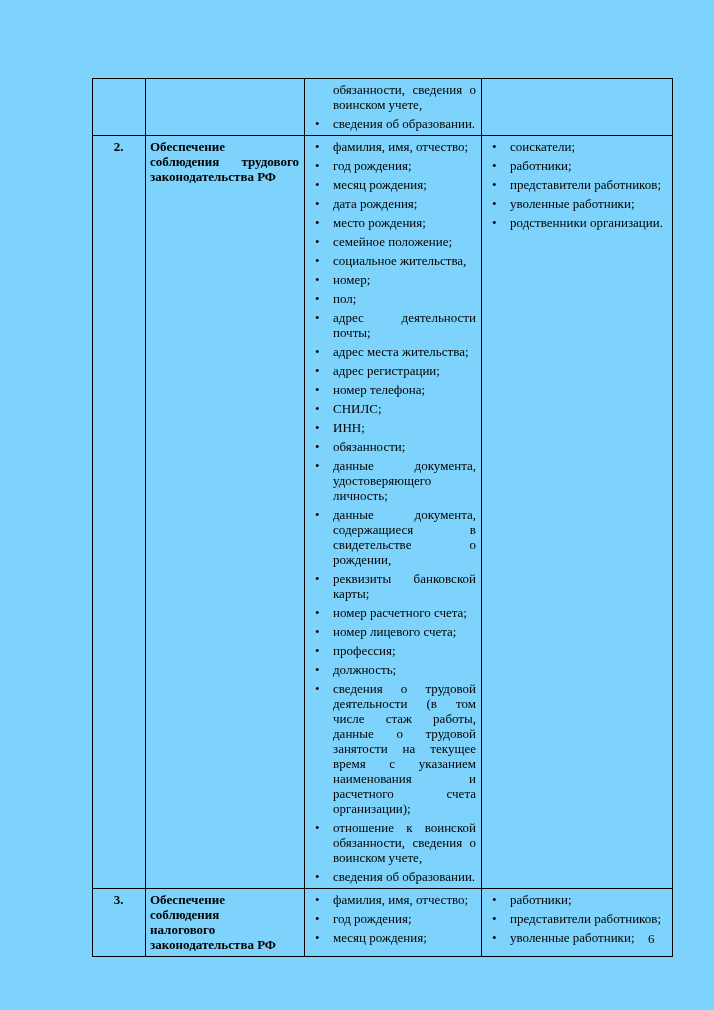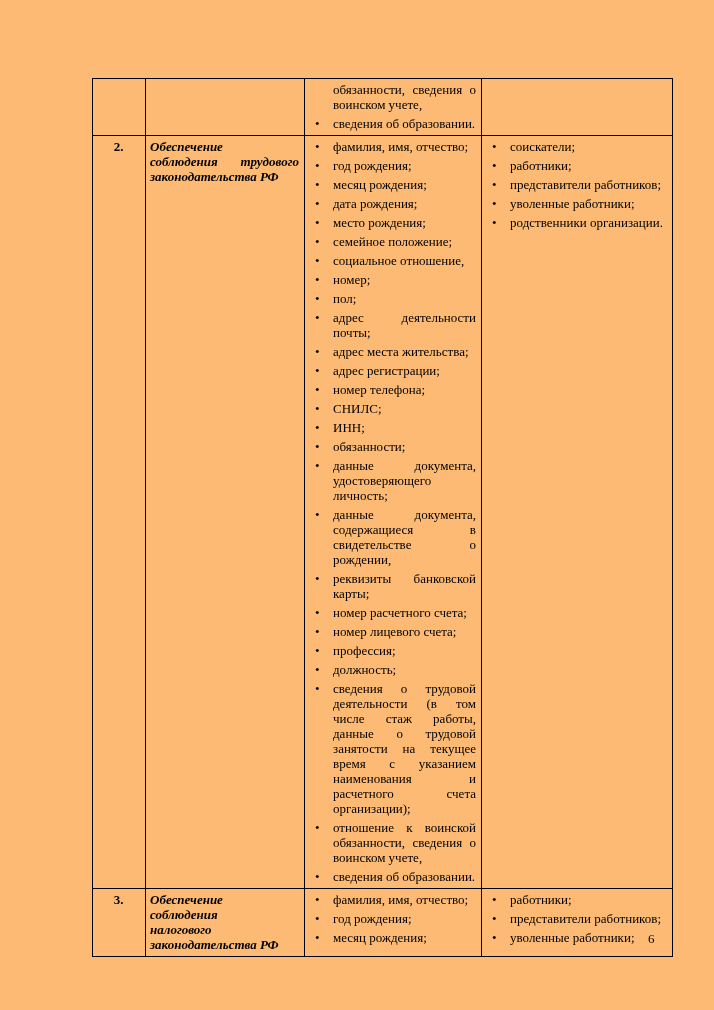--- a/index.html
+++ b/index.html
@@ -11,21 +11,21 @@
     width: 714px;
     height: 1010px;
     position: relative;
     font-family: "Liberation Serif", "DejaVu Serif", serif;
     color: #000000;
     overflow: hidden;
   }
   .sheet {
     position: absolute;
     inset: 0;
-    background: #fdba74;
+    background: #7dd3fc;
   }
   table.doc-table {
     position: absolute;
     left: 92px;
     top: 78px;
     width: 580px;
     border-collapse: collapse;
     table-layout: fixed;
   }
   table.doc-table td {
@@ -43,21 +43,20 @@
 
   td.c-num {
     text-align: center;
     font-weight: bold;
     padding-left: 2px;
     padding-right: 2px;
   }
   td.c-purpose { font-weight: bold; }
   .pline {
     text-align: justify;
-    font-style: italic;
   }
   .pline.j {
     text-align-last: justify;
   }
   ul.blist {
     list-style: none;
     margin: 0;
     padding: 0;
   }
   ul.blist li {
@@ -121,21 +120,21 @@
             <div class="pline">законодательства РФ</div>
           </td>
           <td>
             <ul class="blist">
               <li>фамилия, имя, отчество;</li>
               <li>год рождения;</li>
               <li>месяц рождения;</li>
               <li>дата рождения;</li>
               <li>место рождения;</li>
               <li>семейное положение;</li>
-              <li>социальное отношение,</li>
+              <li>социальное жительства,</li>
               <li>номер;</li>
               <li>пол;</li>
               <li>адрес деятельности почты;</li>
               <li>адрес места жительства;</li>
               <li>адрес регистрации;</li>
               <li>номер телефона;</li>
               <li>СНИЛС;</li>
               <li>ИНН;</li>
               <li>обязанности;</li>
               <li>данные документа, удостоверяющего личность;</li>

